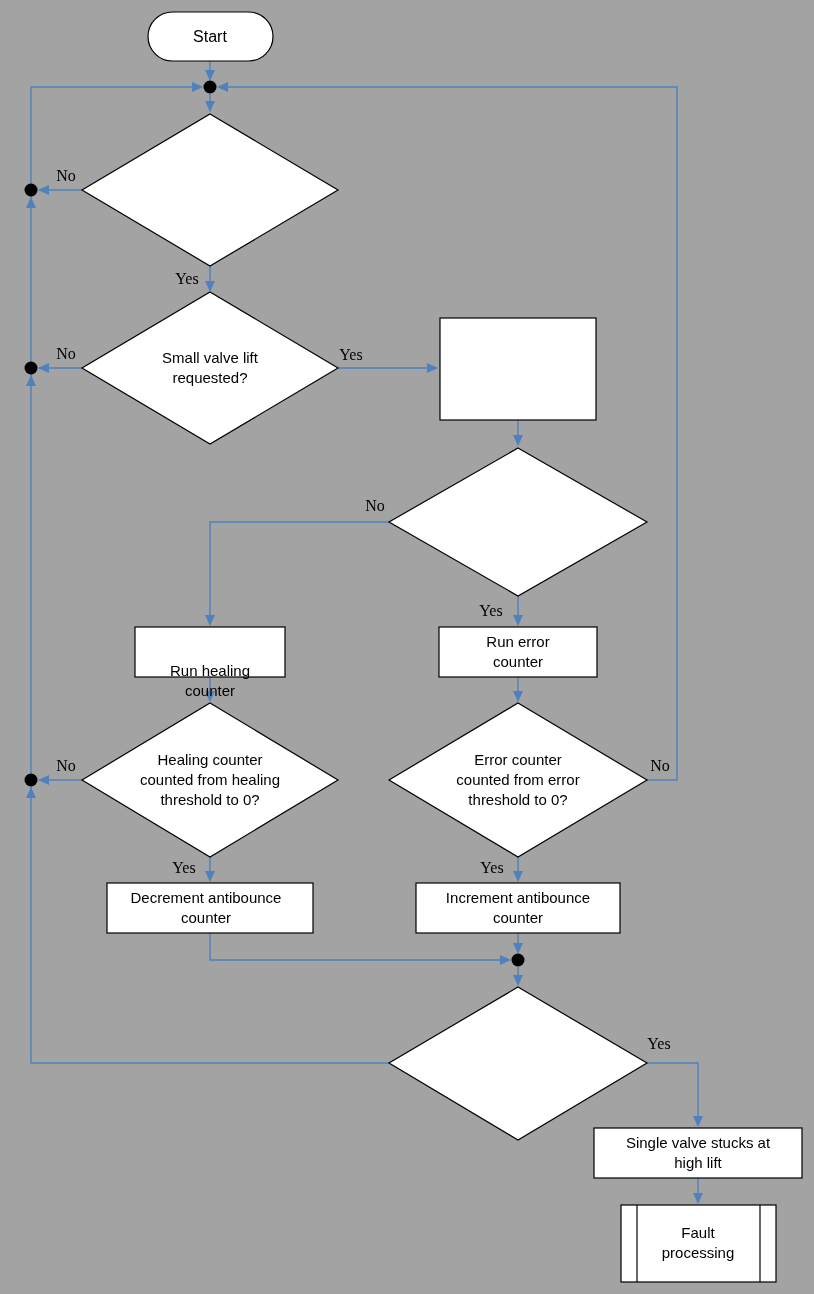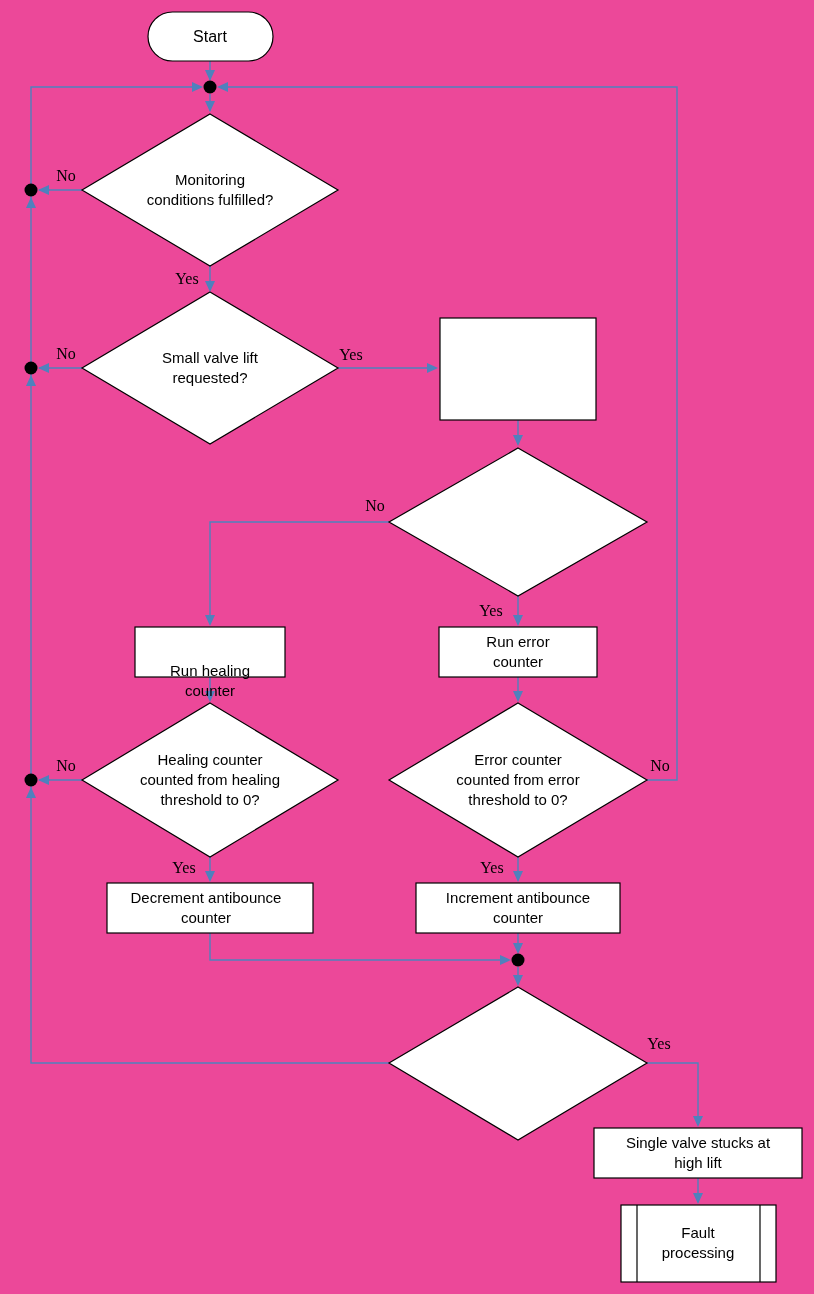--- a/index.html
+++ b/index.html
@@ -1,17 +1,17 @@
 <!DOCTYPE html>
 <html><head>
 <meta charset="utf-8">
 <style>
   html,body{margin:0;padding:0;background:#ffffff;}
   .stage{
-    position:relative;width:814px;height:1294px;background:#ec4899;
+    position:relative;width:814px;height:1294px;background:#a3a3a3;
     font-family:"Liberation Sans",sans-serif;color:#000;overflow:hidden;
   }
   .stage svg{position:absolute;left:0;top:0;}
   .lbl{
     position:absolute;transform:translate(-50%,-50%);
     text-align:center;font-size:15px;line-height:20px;white-space:nowrap;
   }
   .edge{font-size:16px;font-family:Liberation Serif, serif;}
   .start-lbl{font-size:16px;}
 </style>
@@ -98,24 +98,20 @@
       <circle cx="31" cy="368" r="6.5"></circle>
       <circle cx="31" cy="780" r="6.5"></circle>
       <circle cx="518" cy="960" r="6.5"></circle>
     </g>
   </svg>
 
   <div class="lbl start-lbl" style="left:210px;top:37px">
     <div>Start</div>
   </div>
 
-  <div class="lbl" style="left:210px;top:190px">
-    <div>Monitoring</div>
-    <div>conditions fulfilled?</div>
-  </div>
 
   <div class="lbl" style="left:210px;top:368px">
     <div>Small valve lift</div>
     <div>requested?</div>
   </div>
 
 
 
   <div class="lbl" style="left:210px;top:681px">
     <div>Run healing</div>

